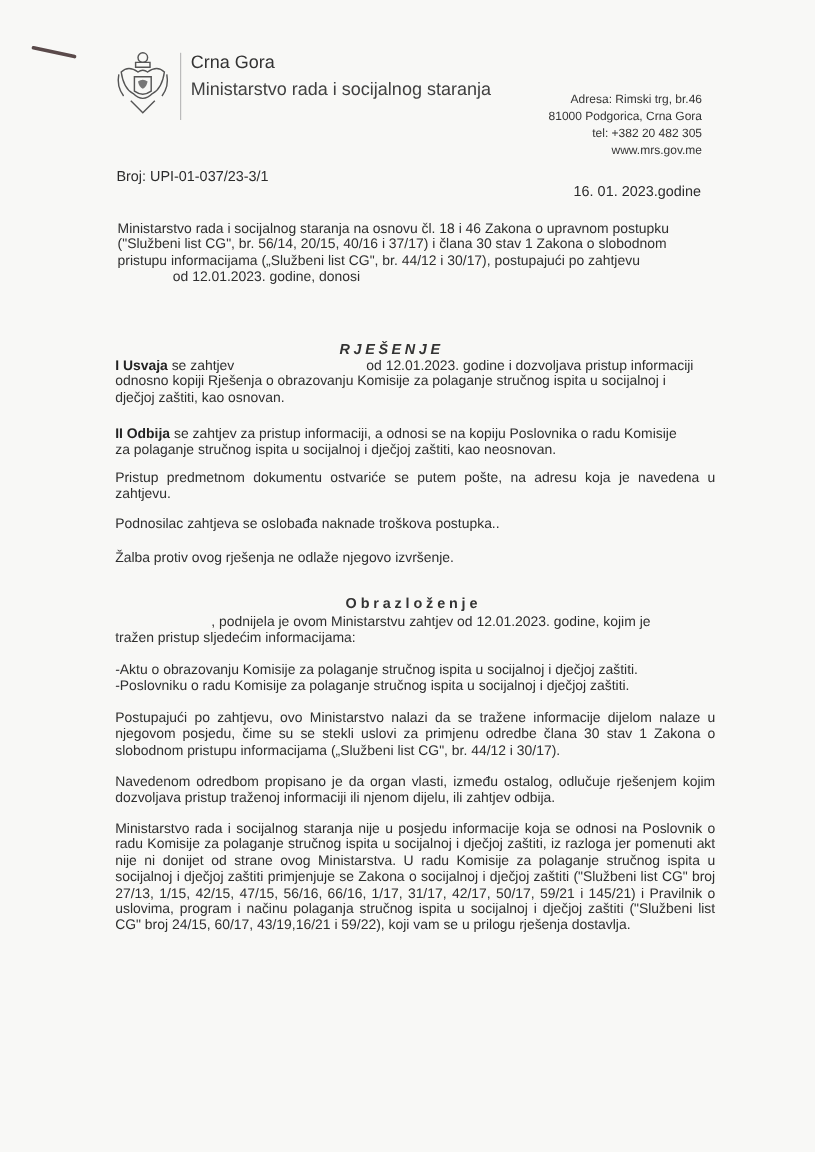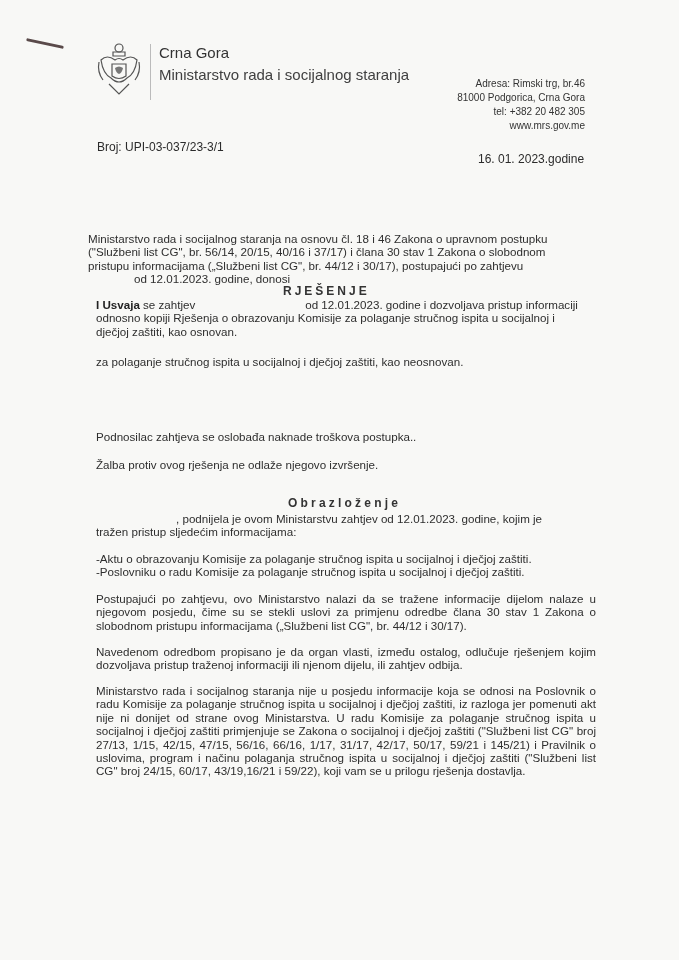--- a/index.html
+++ b/index.html
@@ -49,42 +49,44 @@
   <div class="hdr-title1">Crna Gora</div>
   <div class="hdr-title2">Ministarstvo rada i socijalnog staranja</div>
 
   <div class="addr">
     <div>Adresa: Rimski trg, br.46</div>
     <div>81000 Podgorica, Crna Gora</div>
     <div>tel: +382 20 482 305</div>
     <div>www.mrs.gov.me</div>
   </div>
 
-  <div class="broj">Broj: UPI-03-037/23-3/1</div>
+  <div class="broj">Broj: UPI-01-037/23-3/1</div>
   <div class="datum">16. 01. 2023.godine</div>
 
-  <div class="txt" style="top:184px; left:88px; width:492px;margin-top:48px;">
+  <div class="txt" style="top:184px; left:98px; width:492px;">
     <p>Ministarstvo rada i socijalnog staranja na osnovu čl. 18 i  46 Zakona o upravnom postupku</p>
     <p>("Službeni list CG", br. 56/14, 20/15, 40/16 i 37/17) i člana 30 stav 1 Zakona o  slobodnom</p>
     <p>pristupu informacijama („Službeni list CG", br. 44/12 i 30/17), postupajući po zahtjevu</p>
     <p style="padding-left:46px;">od 12.01.2023. godine, donosi</p>
   </div>
 
-  <div class="heading" style="left:283px; top:284px;">RJEŠENJE</div>
+  <div class="heading" style="left:283px; top:284px;font-style:italic;">RJEŠENJE</div>
 
   <div class="txt" style="top:298px;">
     <p><b>I Usvaja</b><span> se zahtjev</span><span class="redact" style="width:110px;"></span><span>od 12.01.2023. godine i dozvoljava pristup informaciji</span></p>
     <p>odnosno kopiji Rješenja o obrazovanju Komisije za polaganje stručnog ispita u socijalnoj i</p>
     <p>dječjoj zaštiti, kao osnovan.</p>
   </div>
 
   <div class="txt" style="top:355px;">
+    <p><b>II Odbija</b><span> se zahtjev za pristup informaciji, a odnosi se na kopiju Poslovnika o radu Komisije</span></p>
     <p>za polaganje stručnog ispita u socijalnoj i dječjoj zaštiti, kao neosnovan.</p>
   </div>
 
+  <div class="txt just" style="top:392px; width:500px;">Pristup predmetnom dokumentu ostvariće se putem pošte, na adresu koja je navedena u zahtjevu.</div>
 
   <div class="txt" style="top:458px;">Žalba protiv ovog rješenja ne odlaže njegovo izvršenje.</div>
   <div class="txt" style="top:430px;">Podnosilac zahtjeva se oslobađa naknade troškova postupka..</div>
 
   <div class="heading" style="left:276px; top:496px; letter-spacing:3.2px;margin-left:12px;">Obrazloženje</div>
 
   <div class="txt" style="top:512px;">
     <p><span class="redact" style="width:80px;"></span><span>, podnijela je ovom Ministarstvu zahtjev od 12.01.2023. godine, kojim je</span></p>
     <p>tražen pristup sljedećim informacijama:</p>
   </div>

